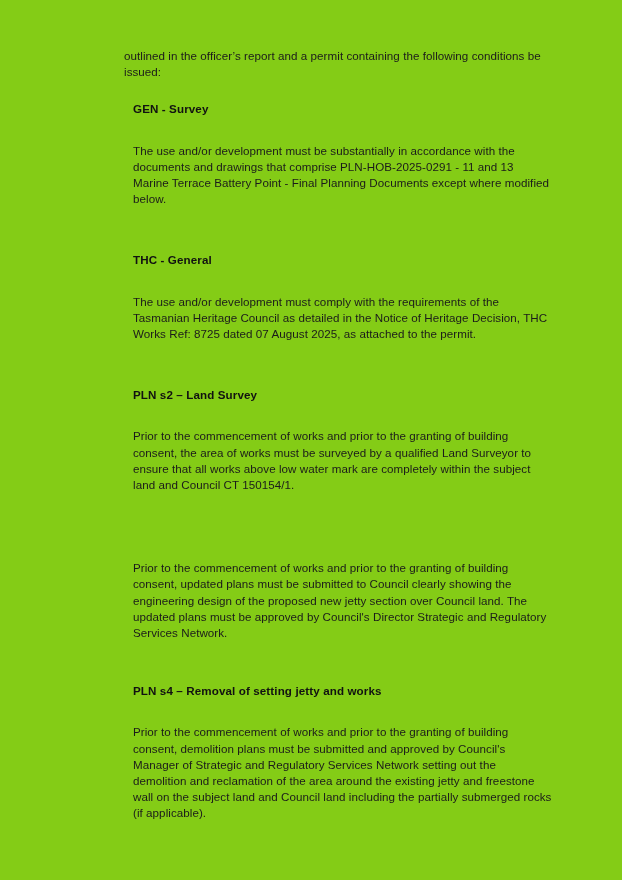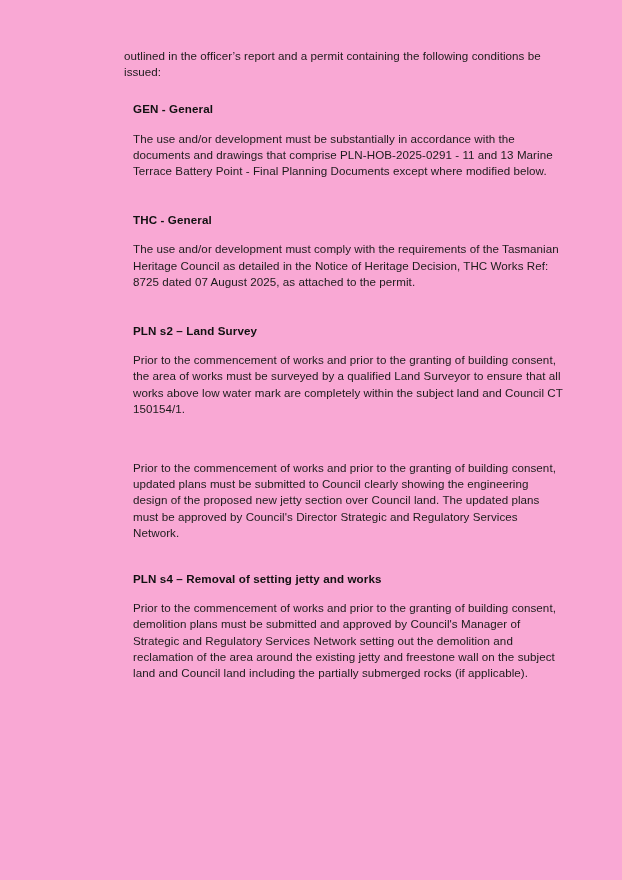--- a/index.html
+++ b/index.html
@@ -12,21 +12,21 @@
     height: 880px;
     font-family: "Liberation Sans", sans-serif;
     color: #1a1a1a;
     -webkit-font-smoothing: antialiased;
     overflow: hidden;
   }
   .page {
     position: relative;
     width: 622px;
     height: 880px;
-    background: #f9a8d4;
+    background: #84cc16;
     box-sizing: border-box;
   }
   .content {
     position: absolute;
     left: 124px;
     top: 48px;
     width: 440px;
   }
   .intro-para {
     margin: 0;
@@ -43,21 +43,21 @@
     margin: 0;
     padding: 0;
     margin-left: 9px;
     font-size: 11.6px;
     line-height: 16.2px;
     font-weight: bold;
     color: #111111;
     letter-spacing: 0.01em;
   }
   .section-body {
-    margin: 0;
+    margin: 12px;
     padding: 0;
     margin-left: 9px;
     font-size: 11.6px;
     line-height: 16.2px;
     color: #1b1b1b;
     letter-spacing: 0.005em;
   }
   
   .gap-intro-to-gen   { height: 21px; }
   .gap-head-to-body   { height: 13px; }
@@ -68,21 +68,21 @@
 <body>
 
 <div class="page">
   <div class="content">
 
     <p class="intro-para">outlined in the officer’s report and a permit containing the following conditions be issued:</p>
 
     <div class="gap-intro-to-gen"></div>
 
     <div class="section">
-      <p class="section-heading">GEN - General</p>
+      <p class="section-heading">GEN - Survey</p>
       <div class="gap-head-to-body"></div>
       <p class="section-body">The use and/or development must be substantially in accordance with the documents and drawings that comprise PLN-HOB-2025-0291 - 11 and 13 Marine Terrace Battery Point - Final Planning Documents except where modified below.</p>
     </div>
 
     <div class="gap-block-lg"></div>
 
     <div class="section">
       <p class="section-heading">THC - General</p>
       <div class="gap-head-to-body"></div>
       <p class="section-body">The use and/or development must comply with the requirements of the Tasmanian Heritage Council as detailed in the Notice of Heritage Decision, THC Works Ref: 8725 dated 07 August 2025, as attached to the permit.</p>

